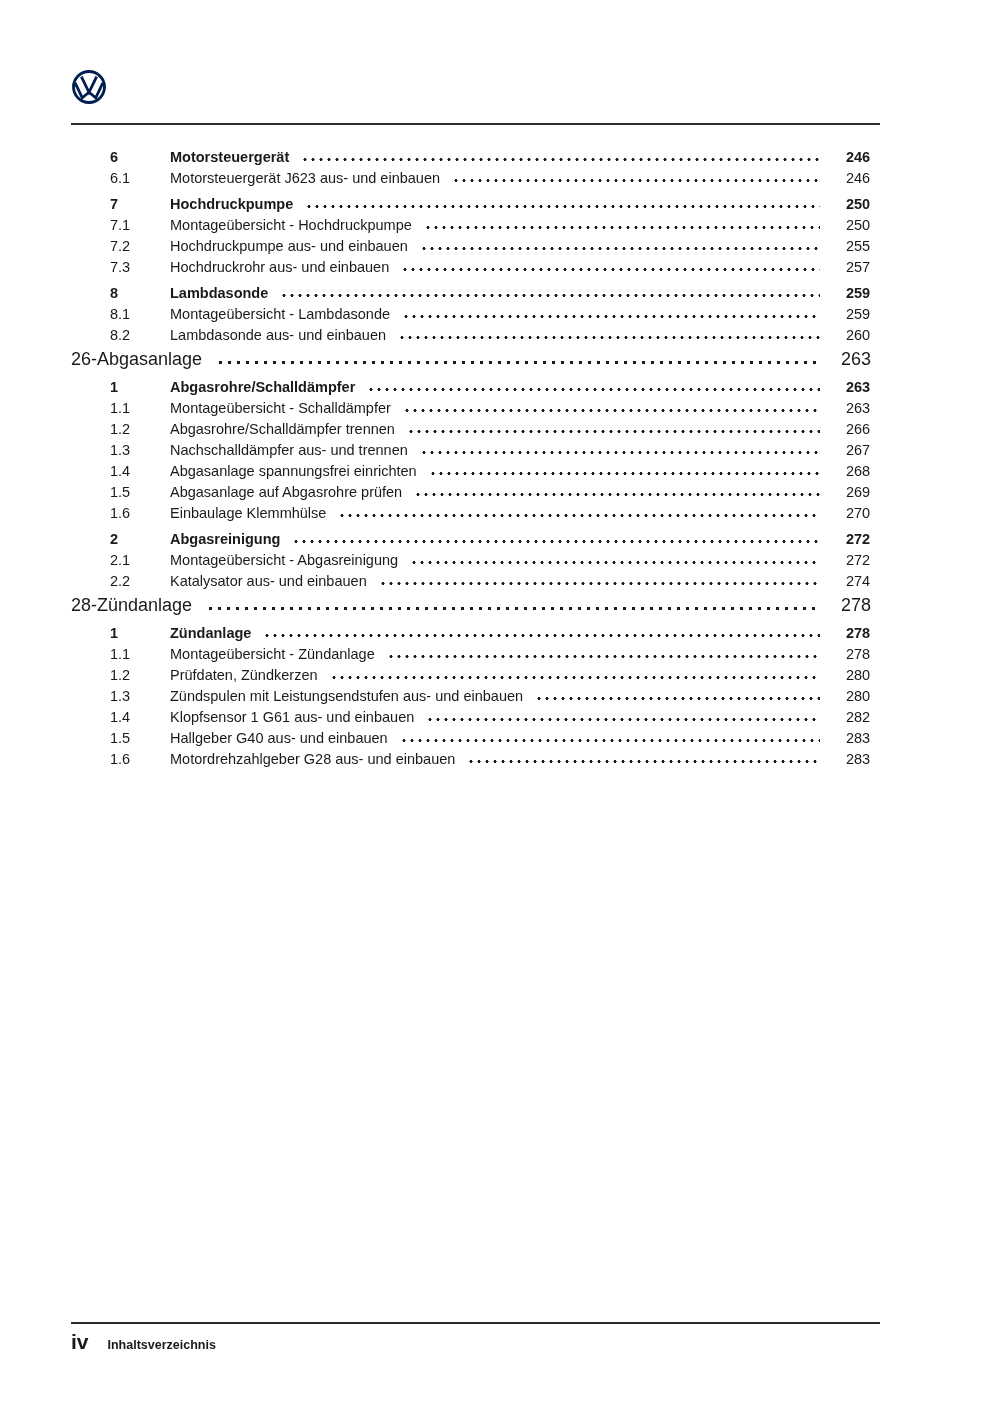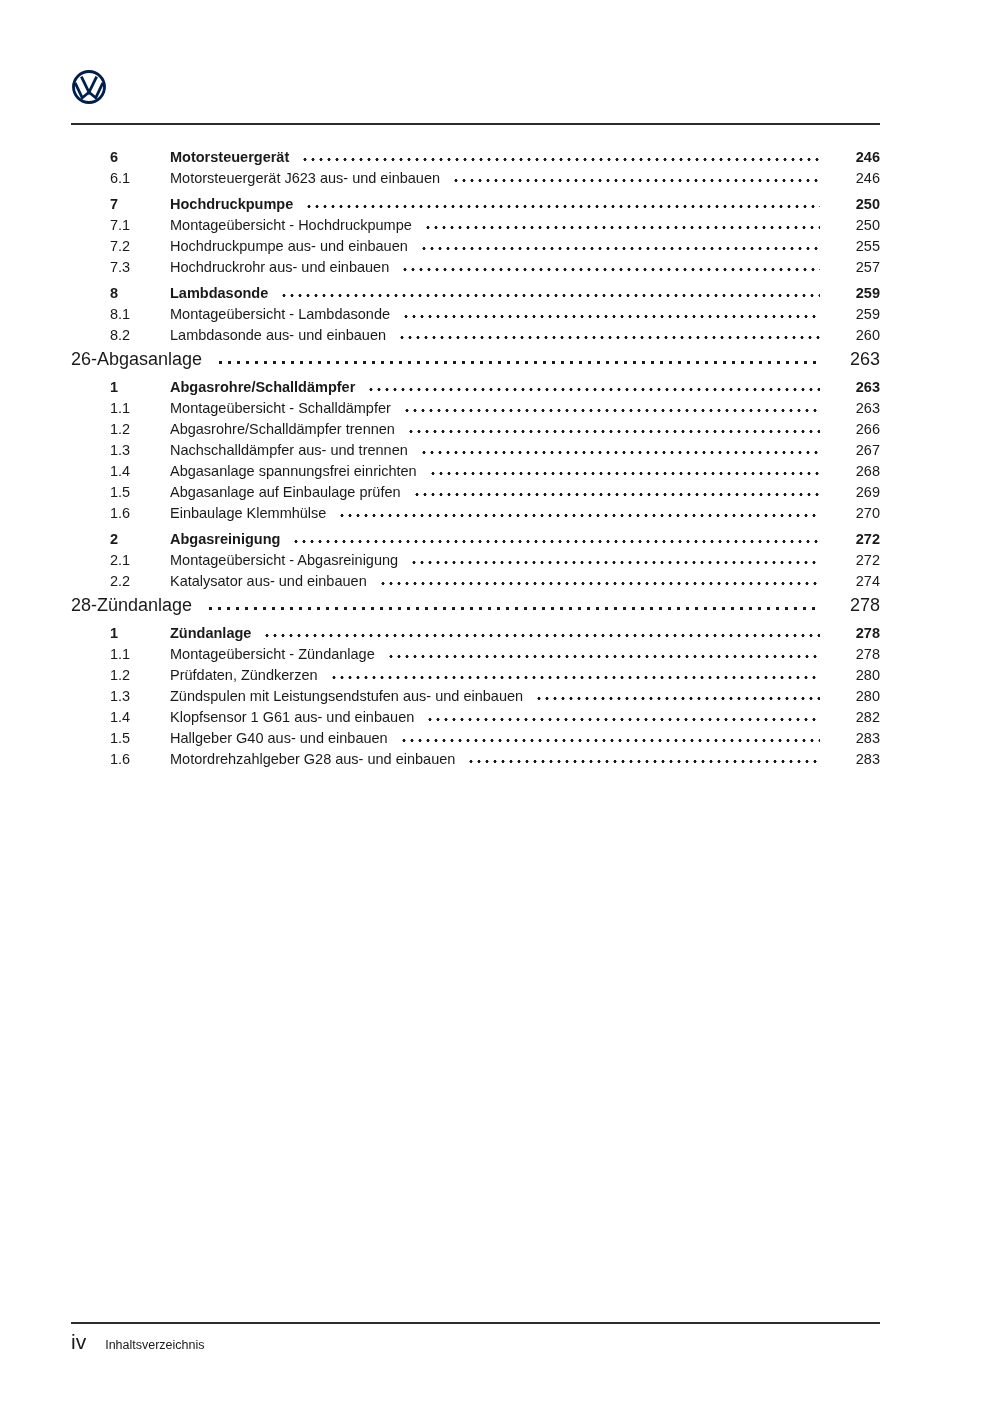--- a/index.html
+++ b/index.html
@@ -20,31 +20,31 @@
 
   .toc { position: absolute; top: 147px; left: 71px; width: 809px; }
   .row { display: flex; align-items: baseline; line-height: 21px; font-size: 14.5px; }
   .row .num { flex: 0 0 auto; margin-left: 39px; width: 60px; }
   .row .title { flex: 0 0 auto; }
   .leader {
     flex: 1 1 auto; height: 5px; margin: 0 16px 0 12px;
     background-image: radial-gradient(circle, #1b1b1b 1.3px, transparent 1.8px);
     background-size: 8px 5px; background-repeat: repeat-x; background-position: 0 bottom;
   }
-  .row .page { flex: 0 0 auto; width: 44px; text-align: right; }
+  .row .page { flex: 0 0 auto; width: 44px; text-align: center; }
 
   .row.section { margin-top: 5px; }
   .row.section .num, .row.section .title, .row.section .page { font-weight: bold; }
   .row.chapter { font-size: 18px; line-height: 26px; margin-bottom: 5px; }
   .row.chapter .page { width: 48px; }
   .row.chapter .leader { margin-left: 14px; background-size: 9px 5px;
     background-image: radial-gradient(circle, #1b1b1b 1.5px, transparent 2px); }
   .row:first-child, .row.after-chapter { margin-top: 0; }
 
-  .footer-text { position: absolute; top: 1330px; left: 71px; display: flex; align-items: baseline; }
+  .footer-text { position: absolute; top: 1330px; left: 71px; display: flex; align-items: baseline; font-weight: bold; }
   .footer-page { font-size: 21px; }
   .footer-label { font-size: 12.5px; margin-left: 19px; }
 </style>
 </head>
 <body>
 
 <div class="header">
   <svg class="logo" viewBox="0 0 40 40">
     <circle cx="20" cy="20" r="17.2" fill="none" stroke="#001e50" stroke-width="3.2"></circle>
     <path d="M11.5 8.5 L20 26 L28.5 8.5" fill="none" stroke="#001e50" stroke-width="3.1"></path>
@@ -143,21 +143,21 @@
       <span class="page">267</span>
     </div>
     <div class="row subsection">
       <span class="num">1.4</span>
       <span class="title">Abgasanlage spannungsfrei einrichten</span>
       <div class="leader"></div>
       <span class="page">268</span>
     </div>
     <div class="row subsection">
       <span class="num">1.5</span>
-      <span class="title">Abgasanlage auf Einbaulage prüfen</span>
+      <span class="title">Abgasanlage auf Abgasrohre prüfen</span>
       <div class="leader"></div>
       <span class="page">269</span>
     </div>
     <div class="row subsection">
       <span class="num">1.6</span>
       <span class="title">Einbaulage Klemmhülse</span>
       <div class="leader"></div>
       <span class="page">270</span>
     </div>
     <div class="row section">

